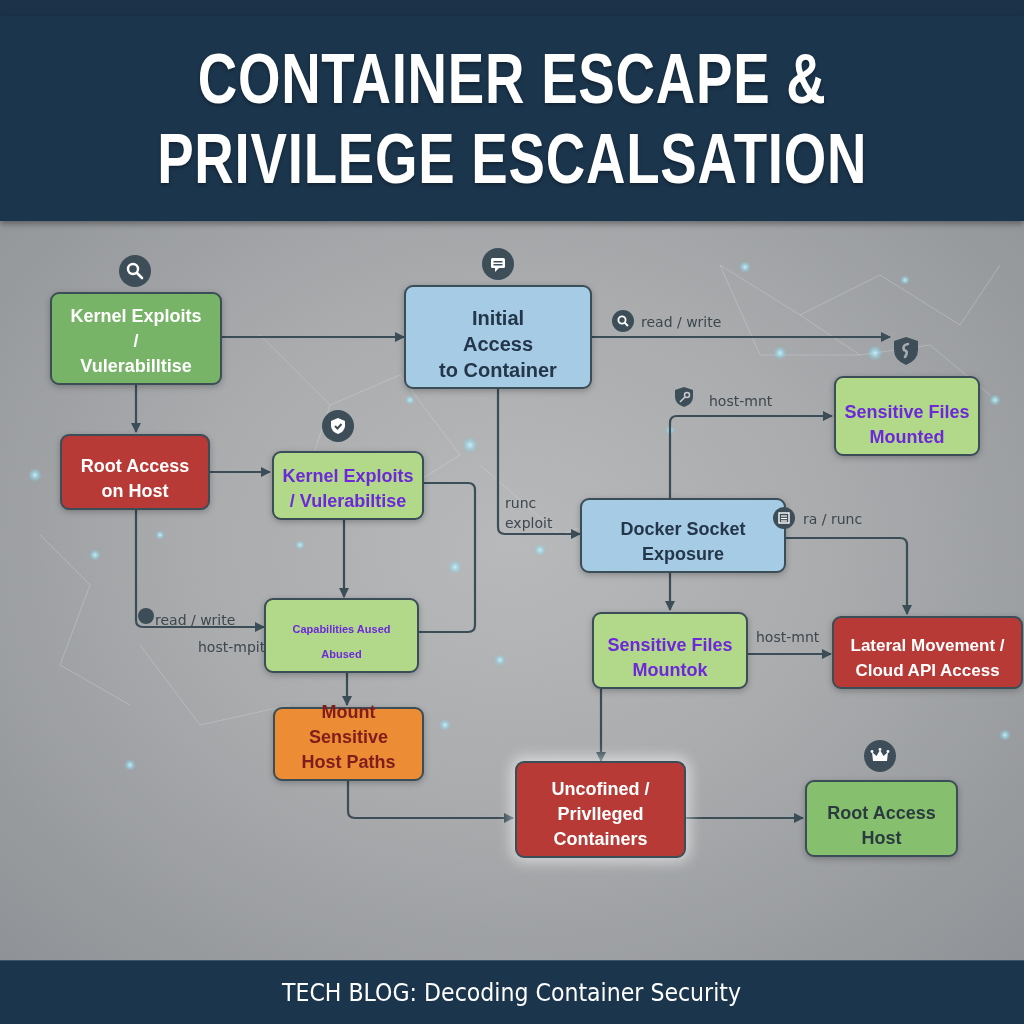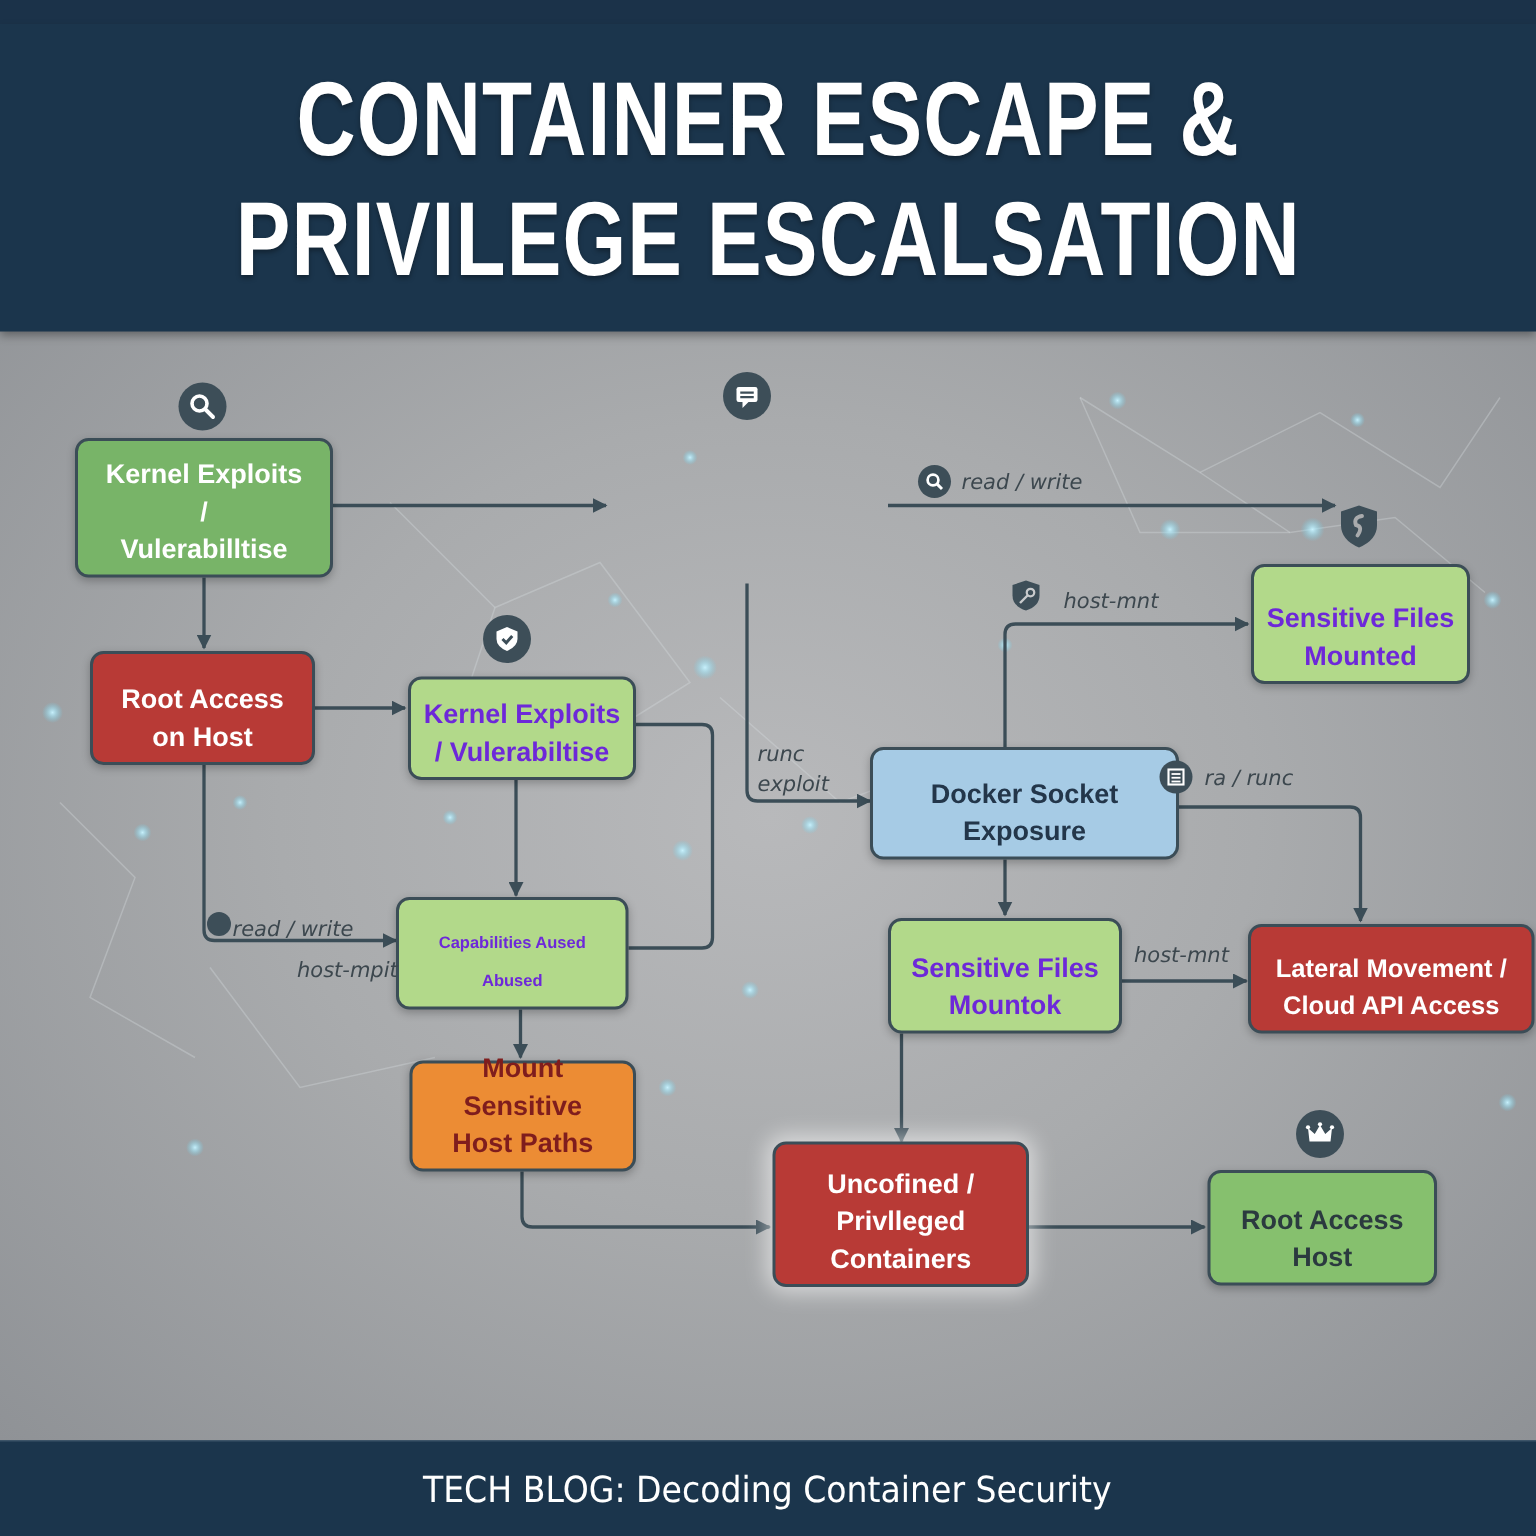--- a/index.html
+++ b/index.html
@@ -65,21 +65,21 @@
   .orange { background: #ec8c34; color: #7f1d1d; }
   .glow { box-shadow: 0 0 14px 4px rgba(255,255,255,0.55); }
   .icon-badge {
     position: absolute; width: 32px; height: 32px; border-radius: 50%;
     background: #3d4e58;
     display: flex; align-items: center; justify-content: center;
   }
   .edge-label {
     position: absolute; font-size: 14px; color: #3c474e;
     font-family: "DejaVu Sans", sans-serif;
-    white-space: nowrap; line-height: 16px; font-style: italic;
+    white-space: nowrap; line-height: 16px;
   }
   .small-icon {
     position: absolute; width: 22px; height: 22px; border-radius: 50%;
     background: #3d4e58;
     display: flex; align-items: center; justify-content: center;
   }
 </style>
 </head>
 <body>
 
@@ -202,20 +202,25 @@
         <circle cx="10" cy="2.5" r="1.4" fill="#fff"></circle>
         <circle cx="18" cy="4.5" r="1.4" fill="#fff"></circle>
       </svg>
   </div>
 
   <div class="node green-dark" style="left:50px;top:87px;width:172px;height:93px;">
     <span>Kernel Exploits
 /
 Vulerabilltise</span>
   </div>
+  <div class="node blue" style="left:404px;top:80px;width:188px;height:104px;font-size:20px;line-height:26px;">
+    <span>Initial
+Access
+to Container</span>
+  </div>
   <div class="node green-light" style="left:834px;top:171px;width:146px;height:80px;">
     <span>Sensitive Files
 Mounted</span>
   </div>
   <div class="node red" style="left:60px;top:229px;width:150px;height:76px;">
     <span>Root Access
 on Host</span>
   </div>
   <div class="node green-light" style="left:272px;top:246px;width:152px;height:69px;">
     <span>Kernel Exploits

